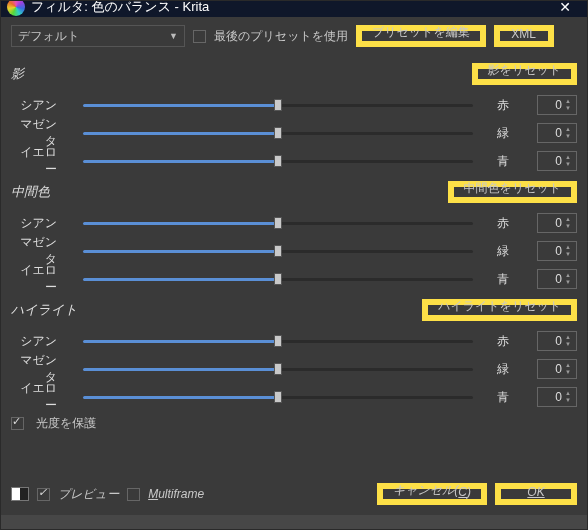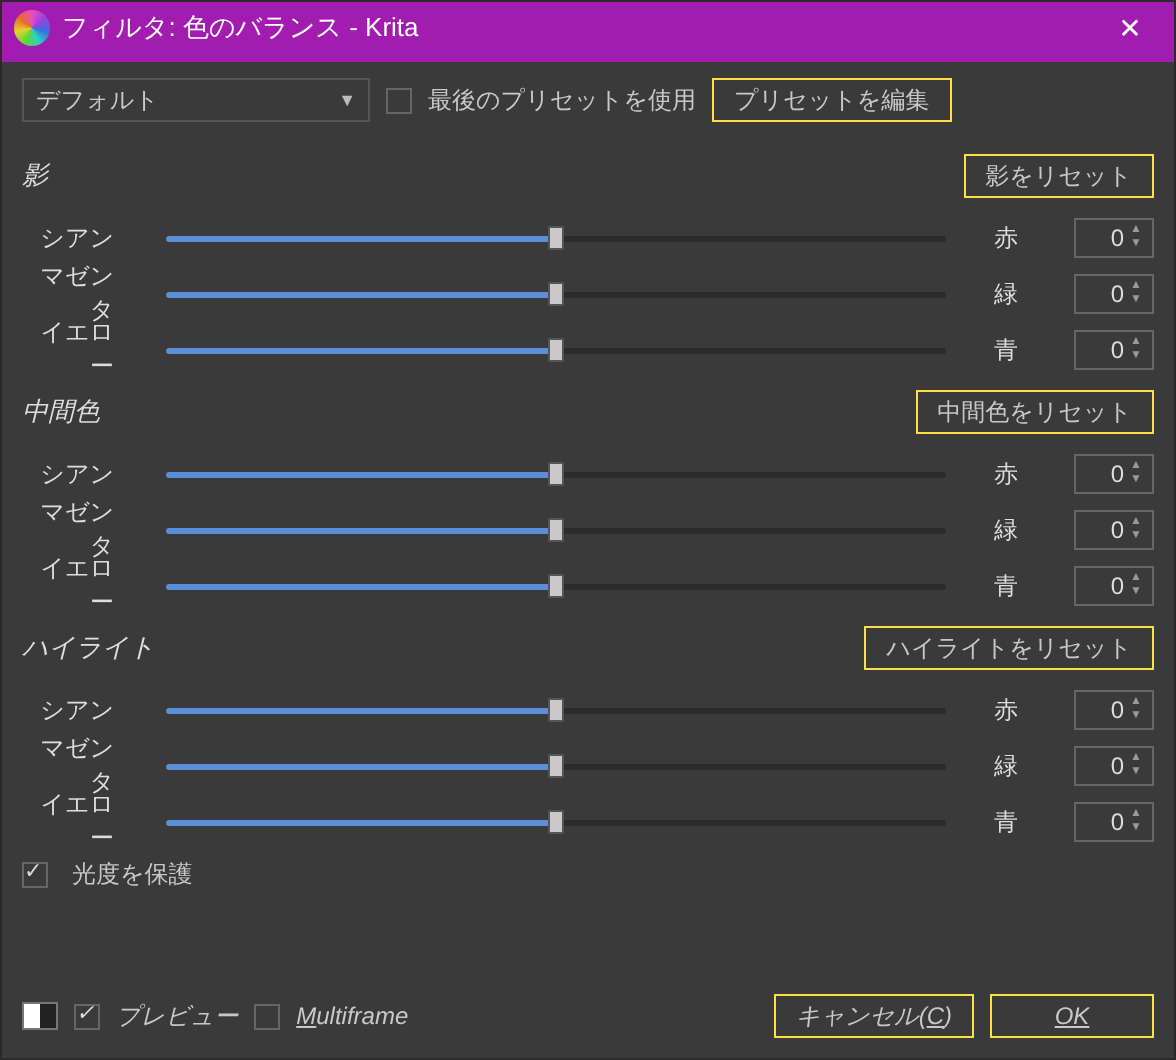--- a/index.html
+++ b/index.html
@@ -1,29 +1,29 @@
 <!DOCTYPE html>
 <html><head>
 <meta charset="utf-8">
 <style>
 * { box-sizing: border-box; margin: 0; padding: 0; font-family: "Meiryo", "Yu Gothic", sans-serif; }
 body { background: #474747; width: 588px; height: 530px; overflow: hidden; border: 1px solid #2a2a2a; }
-.titlebar { background: #a21caf; height: 30px; display: flex; align-items: center; padding: 0 0 4px 6px; color: #fff; font-size: 13px; }
+.titlebar { background: #0f172a; height: 16px; display: flex; align-items: center; padding: 0 0 4px 6px; color: #fff; font-size: 13px; }
 .titlebar .icon { width: 18px; height: 18px; margin-right: 6px; border-radius: 50%; background: conic-gradient(#e84fbb, #9a42e0, #3a6de0, #2ed1c4, #59d936, #e8d12e, #e86a2e, #e84fbb); }
 .titlebar .title { flex: 1; }
 .titlebar .close { width: 44px; height: 30px; display: flex; align-items: center; justify-content: center; font-size: 14px; }
 .dialog { background: #3a3a3a; height: 498px; padding: 8px 10px 10px 10px; color: #c8c8c8; font-size: 12px; display: flex; flex-direction: column; }
 .row { display: flex; align-items: center; gap: 6px; }
 .toprow { margin-bottom: 10px; }
 .combo { background: #3a3a3a; border: 1px solid #555; height: 22px; display: flex; align-items: center; padding: 0 6px; width: 174px; justify-content: space-between; }
 .chev { font-size: 9px; color: #bbb; }
 .chk { width: 13px; height: 13px; border: 1px solid #666; background: #3a3a3a; display: inline-block; }
 .chk.on { background: #3a3a3a; position: relative; }
 .chk.on::after { content: "✓"; position: absolute; top: -3px; left: 0; color: #ddd; font-size: 11px; }
-.btn { background: #3a3a3a; border: 1px solid #fde047; height: 22px; padding: 0 10px; display: flex; align-items: center; justify-content: center; min-width: 60px; }
+.btn { background: #3a3a3a; border: 6px solid #fde047; height: 22px; padding: 0 10px; display: flex; align-items: flex-end; justify-content: center; min-width: 60px; }
 .section { margin-top: 6px; }
 .section-head { display: flex; align-items: center; margin-bottom: 6px; }
 .section-title { font-style: italic; font-size: 13px; color: #ddd; flex: 1; }
 .slider-row { display: flex; align-items: center; height: 28px; gap: 24px; }
 .lbl-left { width: 48px; text-align: right; color: #ddd; padding-right: 2px; }
 .slider { flex: 1; height: 14px; position: relative; }
 .track { position: absolute; top: 6px; left: 0; right: 0; height: 3px; background: #2b2b2b; border-radius: 2px; }
 .track-fill { position: absolute; top: 6px; left: 0; width: 50%; height: 3px; background: #5a8fd6; border-radius: 2px; }
 .handle { position: absolute; left: 50%; top: 1px; width: 8px; height: 12px; background: #c9c9c9; border: 1px solid #555; transform: translateX(-50%); border-radius: 1px; }
 .lbl-right { width: 16px; color: #ddd; text-align: left; }
@@ -49,20 +49,23 @@
   <div class="row toprow gap8">
     <div class="combo">
       <span>デフォルト</span>
       <span class="chev">▼</span>
     </div>
     <span class="chk"></span>
     <span>最後のプリセットを使用</span>
     <div class="btn">
         <span>プリセットを編集</span>
       </div>
+    <div class="btn">
+        <span>XML</span>
+      </div>
   </div>
 
   <div id="sections">
       <div class="section">
         <div class="section-head">
           <span class="section-title">影</span>
           <div class="btn">影をリセット</div>
         </div>
         <div class="slider-row">
           <span class="lbl-left">シアン</span>

